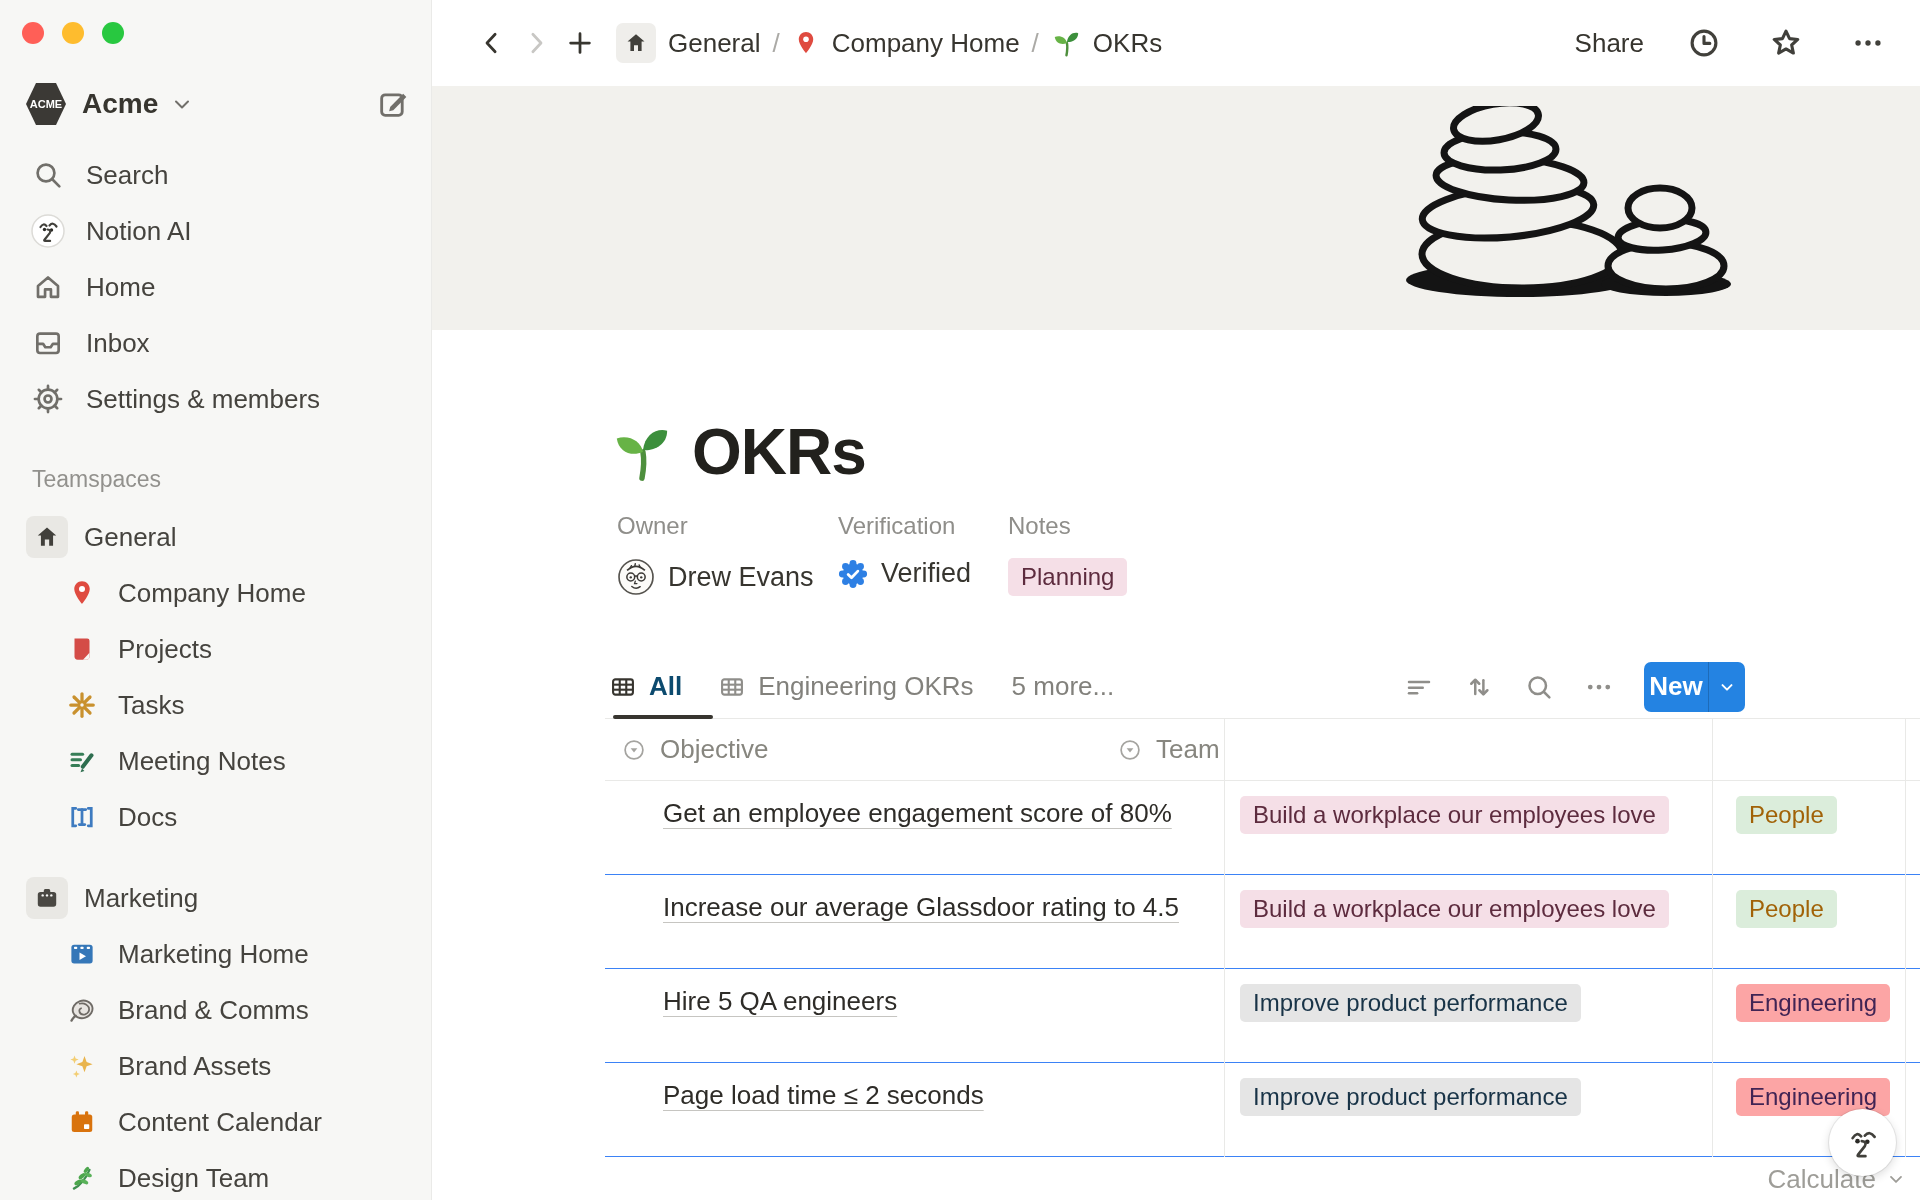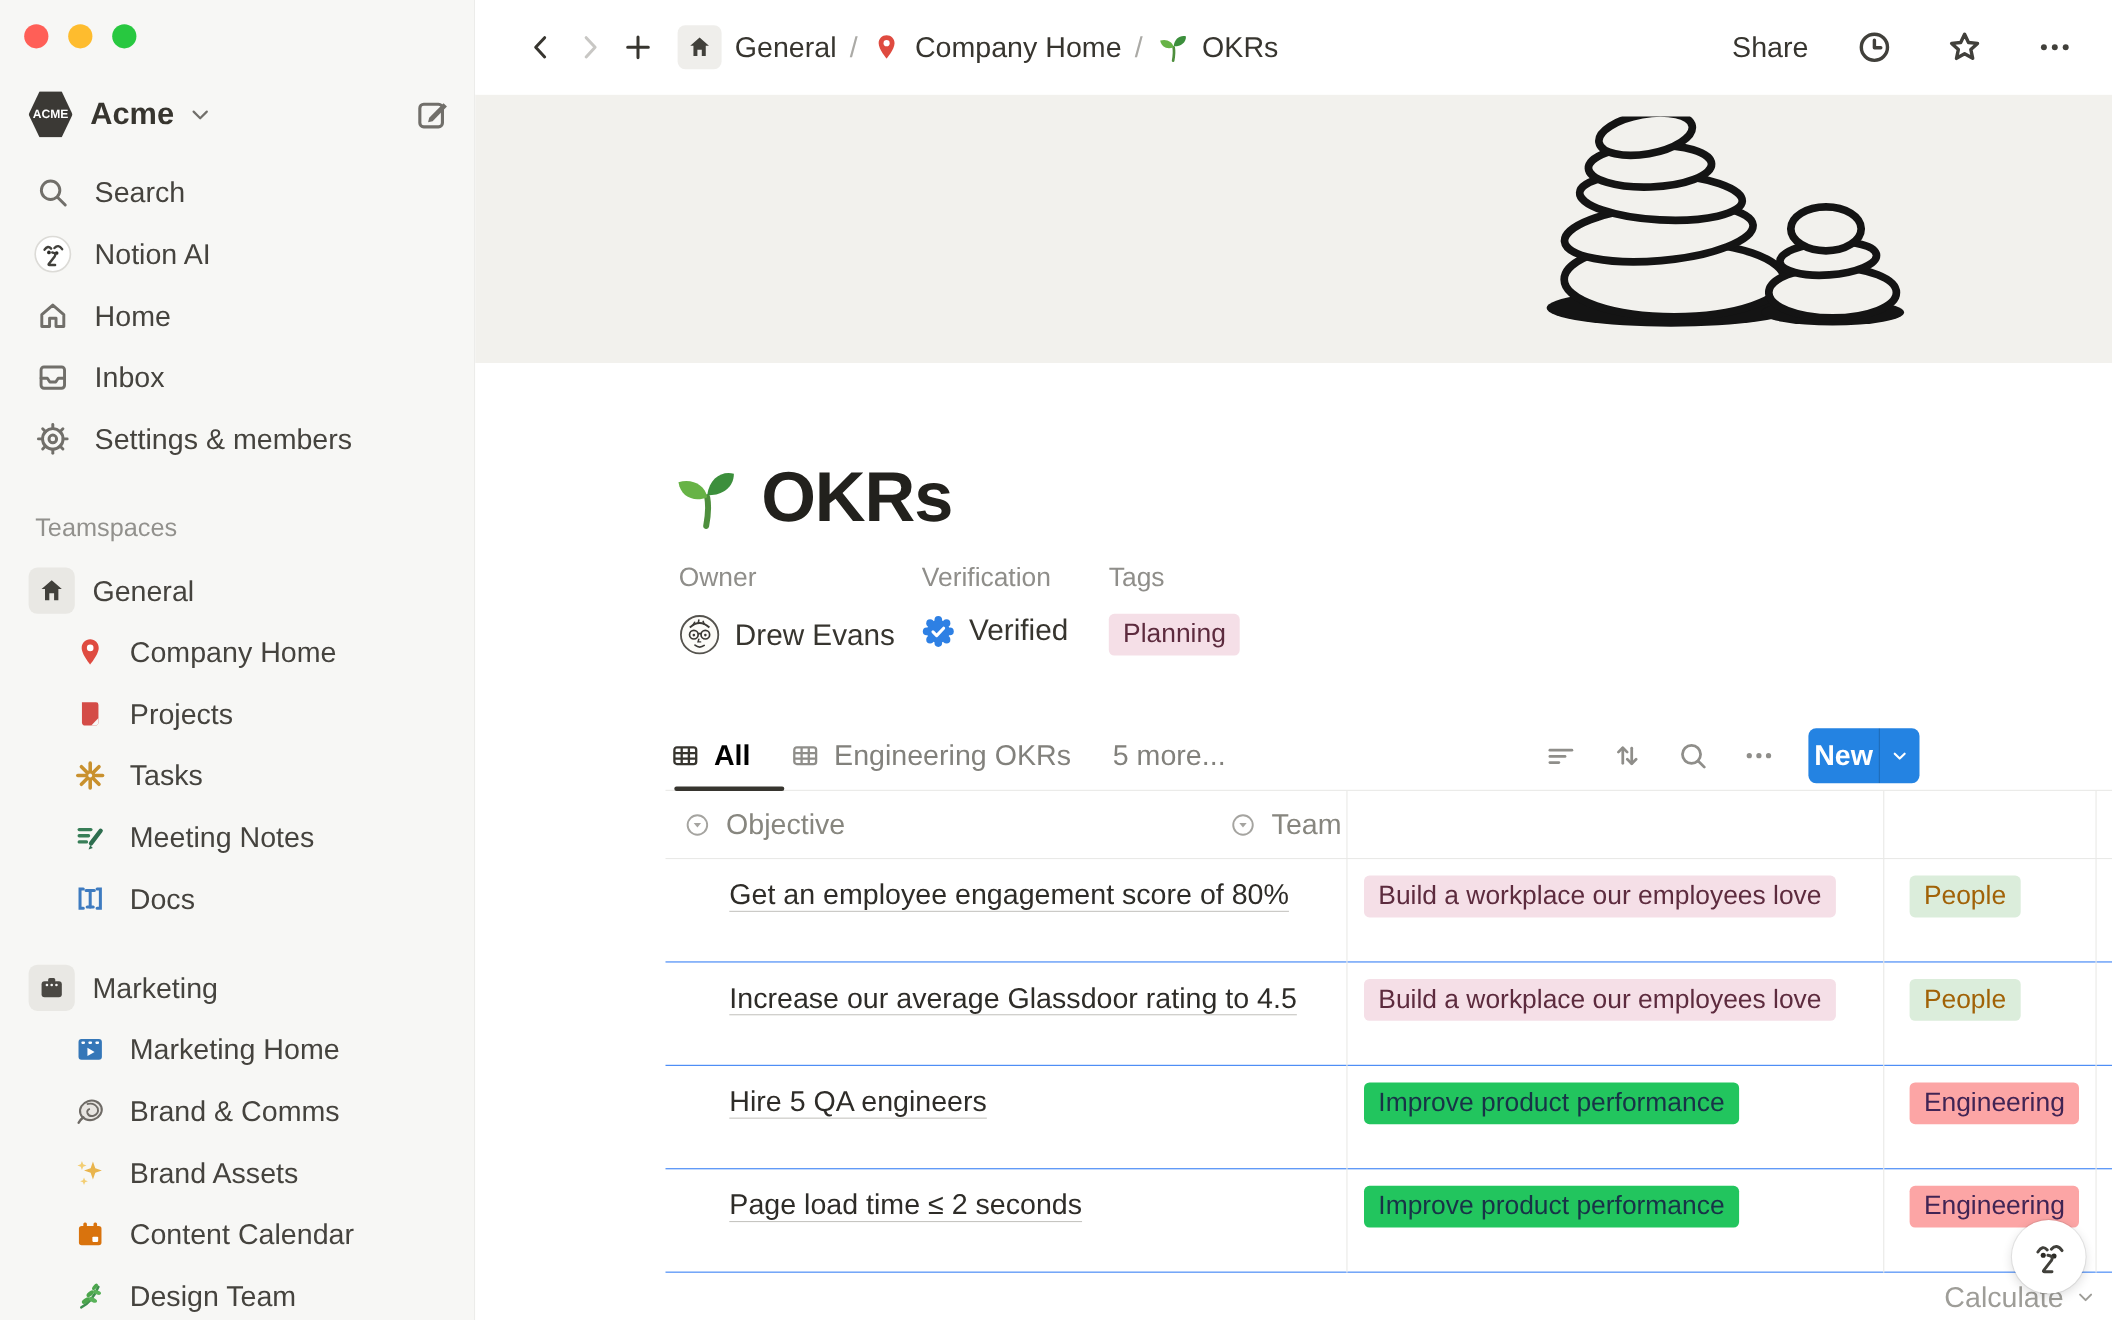--- a/index.html
+++ b/index.html
@@ -60,28 +60,28 @@
   .page-title { font-size:64px; font-weight:700; letter-spacing:-1px; color:#22211D; }
 
   .prop-col { position:absolute; z-index:2; }
   .p-owner { left:617px; top:512px; } .p-verif { left:838px; top:512px; } .p-tags { left:1008px; top:512px; }
   .prop-label { font-size:24px; color:#8F8E8A; margin-bottom:18px; }
   .prop-value { display:flex; align-items:center; gap:13px; font-size:27px; color:#37352F; }
 
   .pill { display:inline-block; padding:4px 13px; border-radius:5px; font-size:24px; line-height:30px; white-space:nowrap; }
   .pill.pink   { background:#F5DFE7; color:#5D2B3E; }
   .pill.green  { background:#DBEDDB; color:#a16207; }
-  .pill.blue   { background:#22c55e; color:#183347; }
+  .pill.blue   { background:#e5e5e5; color:#183347; }
   .pill.purple { background:#fca5a5; color:#412454; }
 
   
   .viewbar { position:absolute; left:605px; right:0; top:655px; height:64px;
              border-bottom:1px solid #E9E9E7; display:flex; align-items:center; z-index:2; }
   .tab { display:flex; align-items:center; gap:12px; font-size:26px; cursor:pointer; position:relative; height:100%; }
-  .tab.active { color:#000000; font-weight:700;text-align:right; }
+  .tab.active { color:#0c4a6e; font-weight:700;text-align:right; }
   .tab.inactive { color:#82817C; }
   .tab-underline { position:absolute; left:4px; bottom:-1px; width:100px; height:4px;
                    background:#37352F; border-radius:2px; }
   .more-link { font-size:26px; color:#82817C; margin-left:38px; cursor:pointer; }
   .toolbar { margin-left:auto; display:flex; align-items:center; gap:30px; padding-right:175px; }
   .tool-icon { display:flex; cursor:pointer; }
   .new-btn { display:flex; align-items:stretch; width:101px; height:50px; border-radius:7px;
              background:#2483E2; color:#fff; overflow:hidden; cursor:pointer; }
   .new-main { flex:1; display:flex; align-items:center; justify-content:center;
               font-size:26px; font-weight:700; }
@@ -473,21 +473,21 @@
           <circle cx="6.5" cy="6.5" r="3"></circle>
         <circle cx="13" cy="3.8" r="3"></circle>
           <circle cx="19.5" cy="6.5" r="3"></circle>
       </g>
       <path d="M8.8 13.4 l2.9 2.9 5.5-5.8" stroke="#fff" stroke-width="2.4" fill="none" stroke-linecap="round" stroke-linejoin="round"></path>
     </svg>
     <span>Verified</span>
   </div>
 </div>
 <div class="prop-col p-tags">
-  <div class="prop-label">Tags</div>
+  <div class="prop-label">Notes</div>
   <div class="prop-value">
     <span class="pill pink">Planning</span>
   </div>
 </div>
 
 <div class="viewbar">
   <div class="tab active" style="margin-left:4px;">
     <svg width="28" height="28" viewBox="0 0 24 24">
       <rect x="3.5" y="5.5" width="17" height="13" rx="2" stroke="#37352F" stroke-width="1.8" fill="none"></rect>
       <line x1="9.2" y1="5.5" x2="9.2" y2="18.5" stroke="#37352F" stroke-width="1.8"></line>

